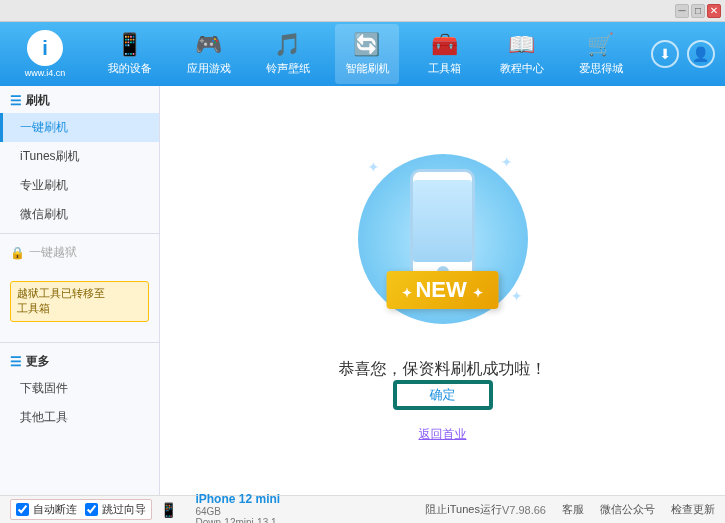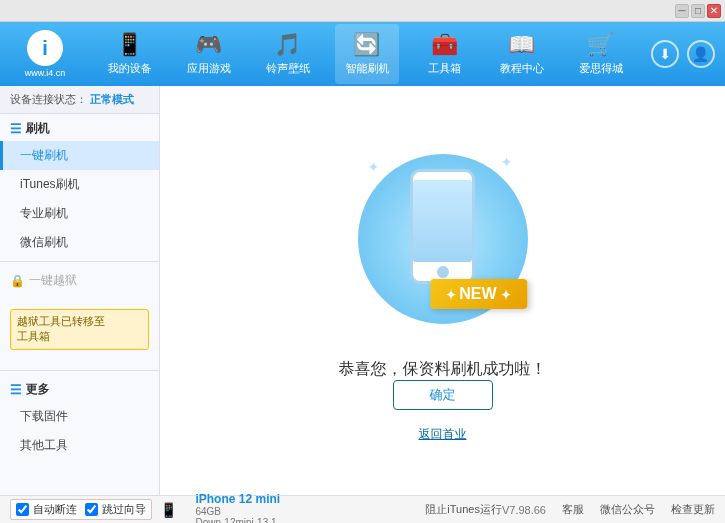--- a/index.html
+++ b/index.html
@@ -166,51 +166,50 @@
     .sparkle-tl { top: 20px; left: 15px; }
     .sparkle-tr { top: 15px; right: 20px; }
     .sparkle-br { bottom: 35px; right: 10px; }
     .new-badge {
       position: absolute;
       bottom: 30px;
       left: 50%;
       transform: translateX(-50%);
       background: linear-gradient(135deg, #f5c518 0%, #e8a000 100%);
       color: #fff;
-      font-size: 16px; font-weight: bold;
+      font-size: 22px; font-weight: bold;
       padding: 6px 16px;
       border-radius: 4px;
       box-shadow: 2px 2px 6px rgba(0,0,0,0.2);
       white-space: nowrap;
-      margin-left: 36px;
     }
     .new-badge::before {
       content: '✦ ';
       font-size: 12px;
     }
     .new-badge::after {
       content: ' ✦';
       font-size: 12px;
     }
     .success-text {
       font-size: 16px; color: #333; margin-bottom: 0;
       font-weight: normal;
     }
     .btn-confirm {
       width: 100px; height: 30px;
       background: #fff;
-      border: 1px solid #0f766e;
+      border: 4px solid #0f766e;
       color: #1a8fe0;
       border-radius: 4px;
       cursor: pointer;
       font-size: 13px;
       margin-bottom: 16px;
     }
     .link-again {
-      font-size: 12px; color: #0369a1; cursor: pointer; text-decoration: underline;
+      font-size: 12px; color: #8b5cf6; cursor: pointer; text-decoration: underline;
     }
 
     
     .bottom-bar {
       height: 28px;
       background: #f5f5f5;
       border-top: 1px solid #ddd;
       display: flex;
       align-items: center;
       padding: 0 10px;
@@ -285,24 +284,20 @@
   </div>
   <div class="nav-right">
     <div class="nav-right-btn">⬇</div>
     <div class="nav-right-btn">👤</div>
   </div>
 </div>
 
 <div class="main-layout">
 
   <div class="sidebar">
-    <div class="sidebar-status">
-      <span>设备连接状态：</span>
-      <span class="status-normal">正常模式</span>
-    </div>
 
     <div class="sidebar-section-label">
       <span class="sidebar-section-icon">☰</span>
       <span>刷机</span>
     </div>
 
     <div class="sidebar-item active">
       <span>一键刷机</span>
     </div>
     <div class="sidebar-item">

